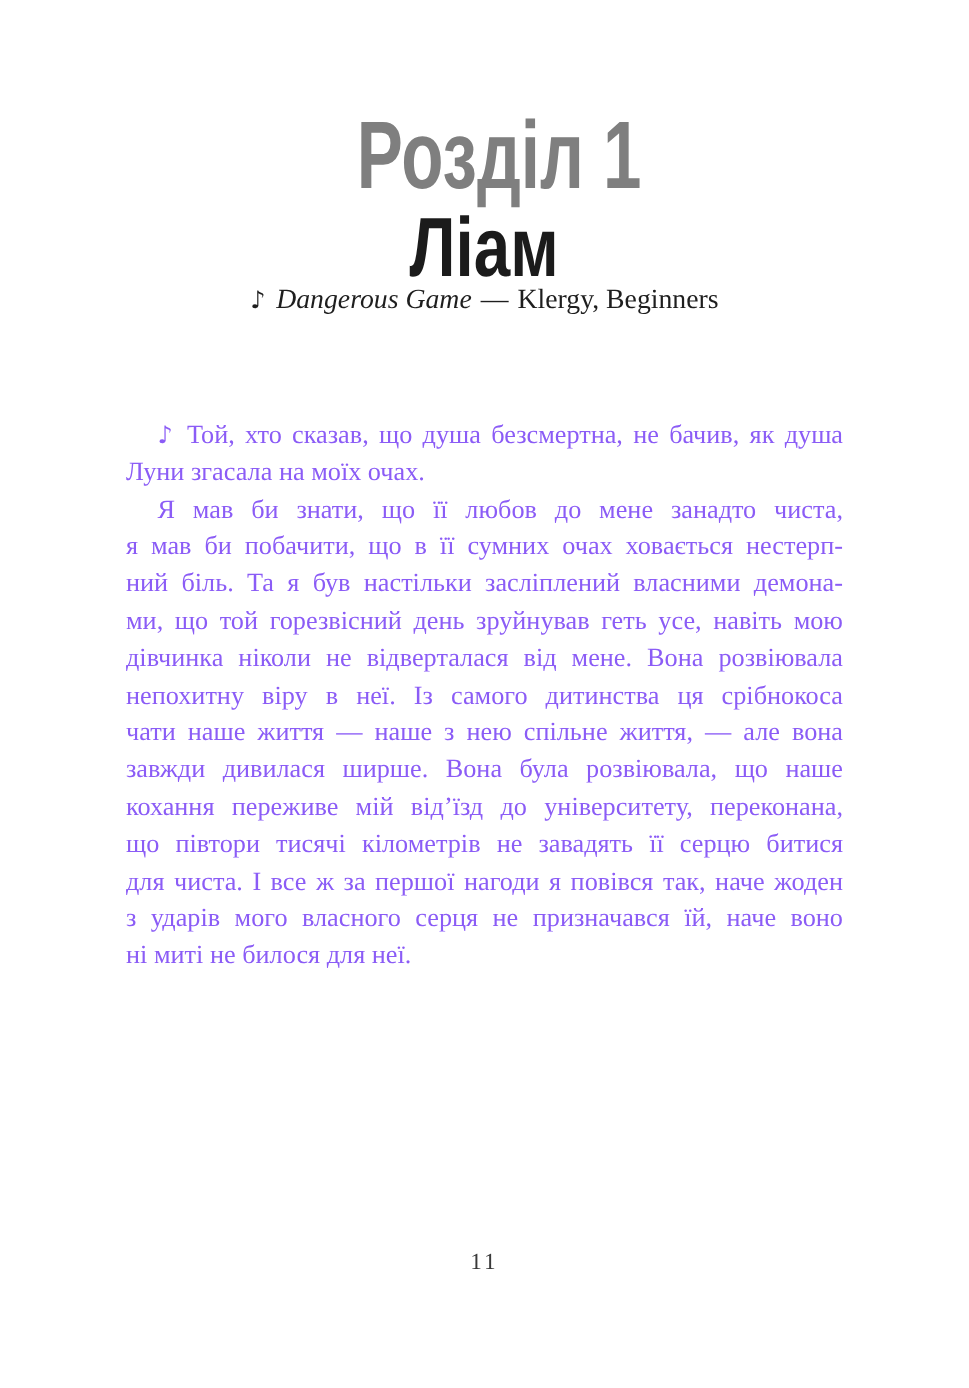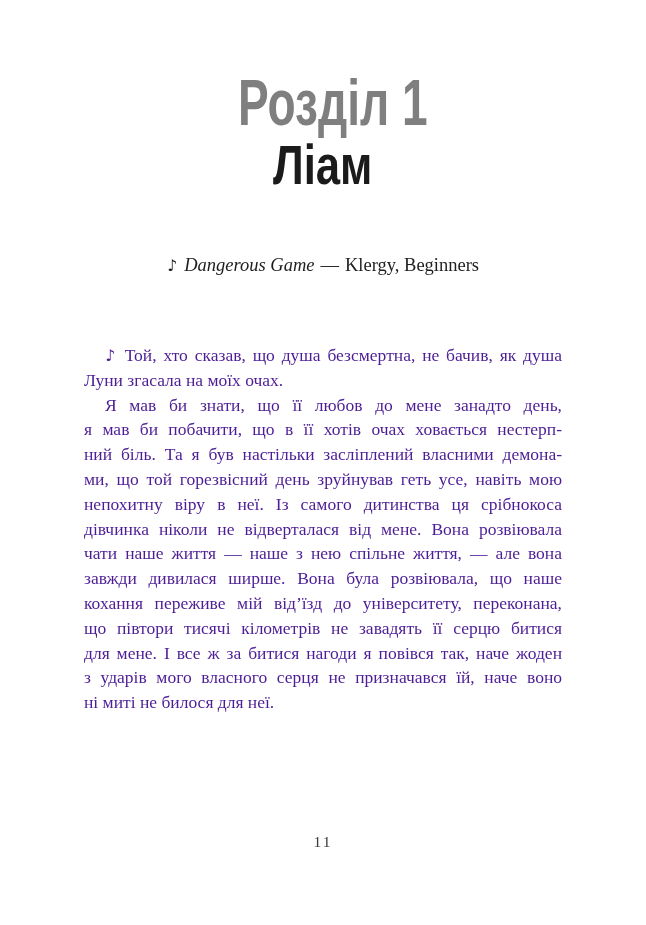--- a/index.html
+++ b/index.html
@@ -42,21 +42,20 @@
     font-family: "Liberation Sans", sans-serif;
     color: #1b1b1b;
     white-space: nowrap;
   }
   .chapter-name .condensed {
     display: inline-block;
     transform: scaleX(0.78);
     transform-origin: center;
   }
   .epigraph {
-    margin-top: 66px;
     height: 25px;
     line-height: 25px;
     text-align: center;
     font-size: 18.5px;
     color: #1e1e1e;
   }
   .epigraph .song {
     font-style: italic;
   }
   .epigraph .sep {
@@ -64,21 +63,21 @@
   }
   .note-glyph {
     font-family: "DejaVu Sans", sans-serif;
     font-size: 16px;
     margin-right: 7px;
   }
   .body-text {
     margin: 65px 36px 0 84px;
     width: 478px;
     font-size: 17.5px;
-    color: #4c1d95;
+    color: #8b5cf6;
   }
   .line {
     height: 24.8px;
     line-height: 24.8px;
     text-align: justify;
     text-align-last: justify;
     white-space: normal;
   }
   .line.first {
     text-indent: 21px;
@@ -109,31 +108,31 @@
   <div class="epigraph">
     <span class="note-glyph">♪</span><span class="song">Dangerous Game</span><span class="sep">—</span><span class="artist">Klergy, Beginners</span>
   </div>
 
   <div class="body-text" id="body-text">
       <div class="paragraph">
         <div class="line first"><span class="note-glyph">♪</span>Той, хто сказав, що душа безсмертна, не бачив, як душа</div>
         <div class="line last">Луни згасала на моїх очах.</div>
       </div>
       <div class="paragraph">
-        <div class="line first">Я мав би знати, що її любов до мене занадто день,</div>
-        <div class="line">я мав би побачити, що в її хотів очах ховається нестерп-</div>
+        <div class="line first">Я мав би знати, що її любов до мене занадто чиста,</div>
+        <div class="line">я мав би побачити, що в її сумних очах ховається нестерп-</div>
         <div class="line">ний біль. Та я був настільки засліплений власними демона-</div>
         <div class="line">ми, що той горезвісний день зруйнував геть усе, навіть мою</div>
+        <div class="line">дівчинка ніколи не відверталася від мене. Вона розвіювала</div>
         <div class="line">непохитну віру в неї. Із самого дитинства ця срібнокоса</div>
-        <div class="line">дівчинка ніколи не відверталася від мене. Вона розвіювала</div>
         <div class="line">чати наше життя — наше з нею спільне життя, — але вона</div>
         <div class="line">завжди дивилася ширше. Вона була розвіювала, що наше</div>
         <div class="line">кохання переживе мій від’їзд до університету, переконана,</div>
         <div class="line">що півтори тисячі кілометрів не завадять її серцю битися</div>
-        <div class="line">для мене. І все ж за битися нагоди я повівся так, наче жоден</div>
+        <div class="line">для чиста. І все ж за першої нагоди я повівся так, наче жоден</div>
         <div class="line">з ударів мого власного серця не призначався їй, наче воно</div>
         <div class="line last">ні миті не билося для неї.</div>
       </div>
     </div>
 
   <div class="page-number">11</div>
 
 </div>
 
 </body></html>

